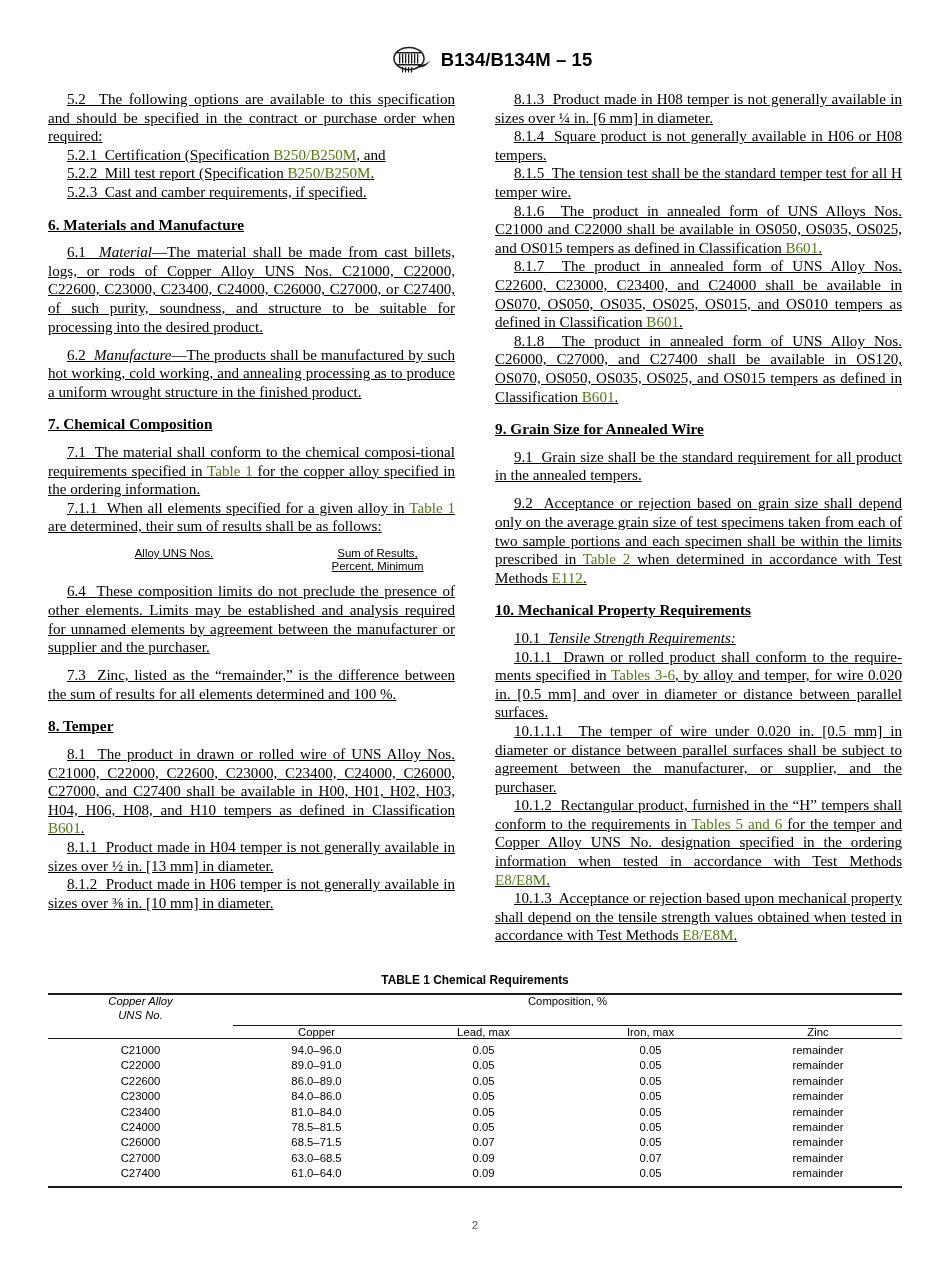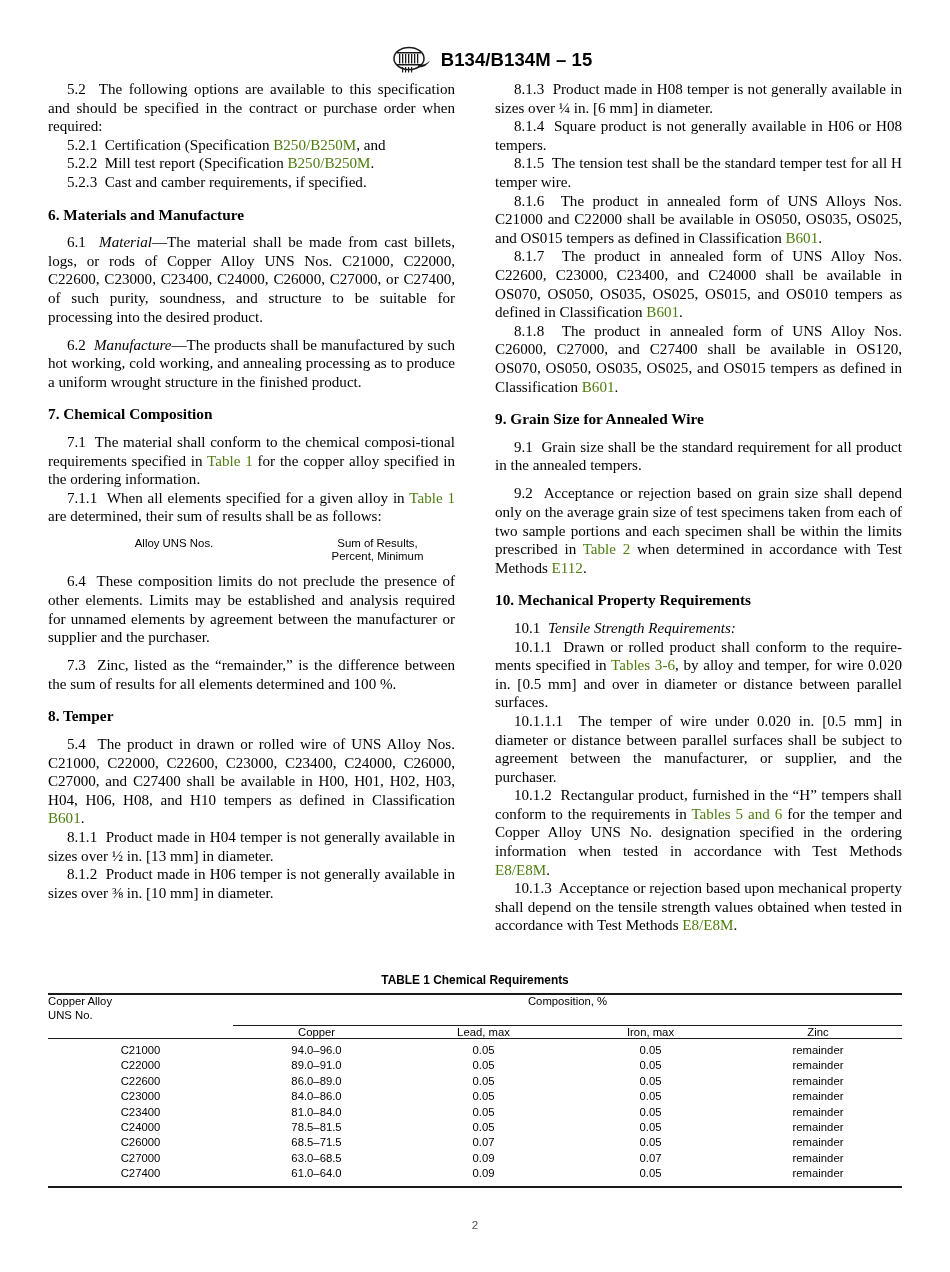--- a/index.html
+++ b/index.html
@@ -19,22 +19,22 @@
   }
   .astm-logo { width:42px; height:30px; display:block; }
   .desig {
     font-family:"Liberation Sans", sans-serif;
     font-weight:bold; font-size:18.5px; letter-spacing:0.1px;
     white-space:nowrap;
   }
 
   
   .cols {
-    position:absolute; left:48px; top:80px; width:854px;
-    display:flex; gap:40px;
+    position:absolute; left:48px; top:90px; width:854px;
+    display:flex; gap:40px;text-decoration:underline;
   }
   .col { width:407px; }
 
   p {
     margin:0;
     font-size:15.1px;
     line-height:18.6px;
     text-align:justify;
     text-justify:inter-word;
     hyphens:manual;
@@ -88,23 +88,24 @@
     width:854px;
     border-collapse:collapse;
     font-size:11.3px;
   }
   table.t1 td, table.t1 th { padding:0; font-weight:normal; }
   .rule-thick-top { border-top:2.1px solid #1a1a1a; }
   .rule-thin { border-bottom:0.9px solid #1a1a1a; }
   .rule-bottom { border-bottom:2.1px solid #1a1a1a; }
 
   .hdr-unsno {
-    text-align:left; vertical-align:top;
+    text-align:center; vertical-align:top;
     padding:4px 0 3px 0; line-height:13.6px;
     width:185px;
+    font-style:italic;
   }
   .hdr-comp {
     text-align:center; padding:4px 0 2px 0;
   }
   .hdr-comp-inner { border-bottom:0.9px solid #1a1a1a; padding-bottom:18px; }
   .sub-hdr td { text-align:center; padding:2px 0 3.5px 0; }
   .t1 tbody td { text-align:center; padding:1px 0 0.5px 0; line-height:13.9px; }
   .t1 tbody tr:first-child td { padding-top:5px; }
   .t1 tbody tr:last-child td { padding-bottom:5px; }
   .c-uns  { width:185px; }
@@ -187,21 +188,21 @@
           </div>
         </div>
       </div>
 
       <p class="ind"><span>6.4</span>&nbsp; <span>These composition limits do not preclude the presence of other elements. Limits may be established and analysis required for unnamed elements by agreement between the manufacturer or supplier and the purchaser.</span></p>
 
       <p class="ind gap"><span>7.3</span>&nbsp; <span>Zinc, listed as the “remainder,” is the difference between the sum of results for all elements determined and 100 %.</span></p>
 
       <h3>8.  Temper</h3>
 
-      <p class="ind"><span>5.4</span>&nbsp; <span>The product in drawn or rolled wire of UNS Alloy Nos. C21000, C22000, C22600, C23000, C23400, C24000, C26000, C27000, and C27400 shall be available in H00, H01, H02, H03, H04, H06, H08, and H10 tempers as defined in Classification </span><span class="lnk">B601</span><span>.</span></p>
+      <p class="ind"><span>8.1</span>&nbsp; <span>The product in drawn or rolled wire of UNS Alloy Nos. C21000, C22000, C22600, C23000, C23400, C24000, C26000, C27000, and C27400 shall be available in H00, H01, H02, H03, H04, H06, H08, and H10 tempers as defined in Classification </span><span class="lnk">B601</span><span>.</span></p>
 
       <p class="ind"><span>8.1.1</span>&nbsp; <span>Product made in H04 temper is not generally available in sizes over ½ in. [13 mm] in diameter.</span></p>
 
       <p class="ind"><span>8.1.2</span>&nbsp; <span>Product made in H06 temper is not generally available in sizes over ⅜ in. [10 mm] in diameter.</span></p>
     </div>
 
     <div class="col">
 
       <p class="ind"><span>8.1.3</span>&nbsp; <span>Product made in H08 temper is not generally available in sizes over ¼ in. [6 mm] in diameter.</span></p>
 

